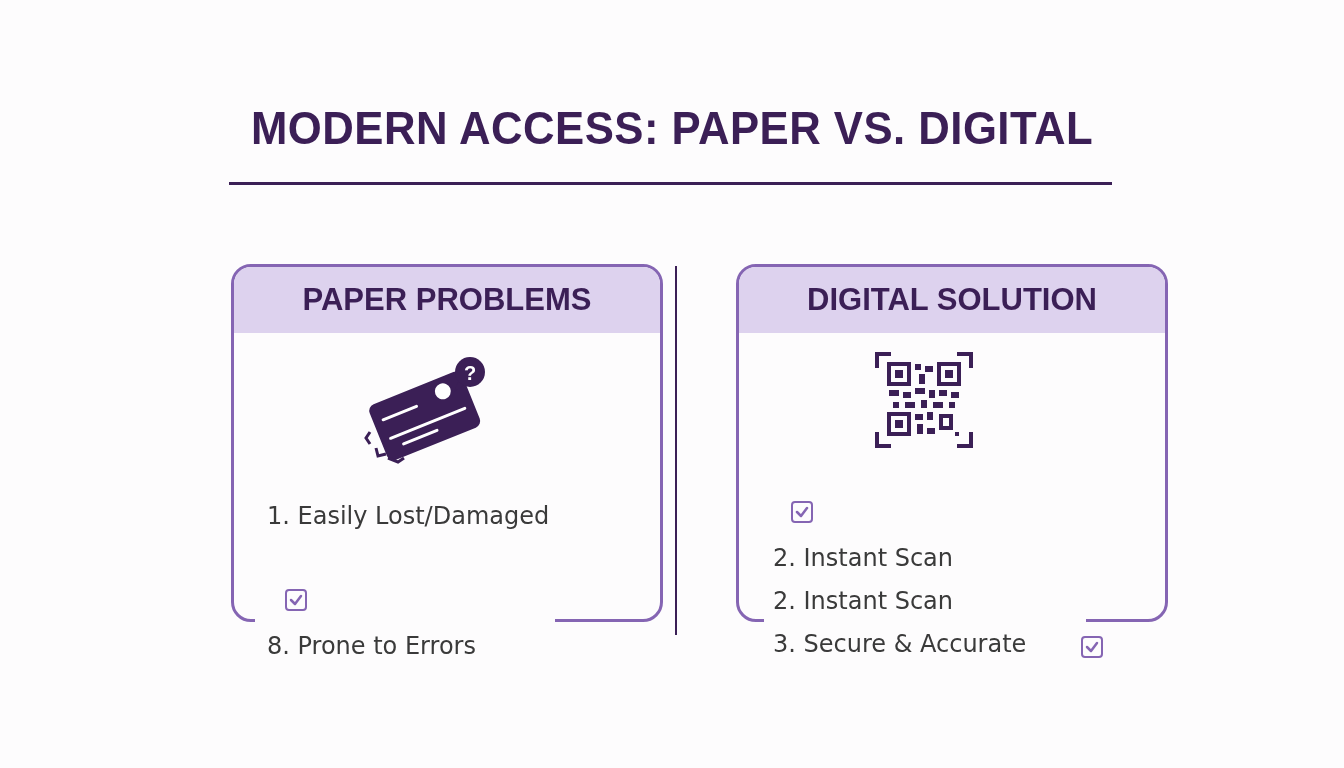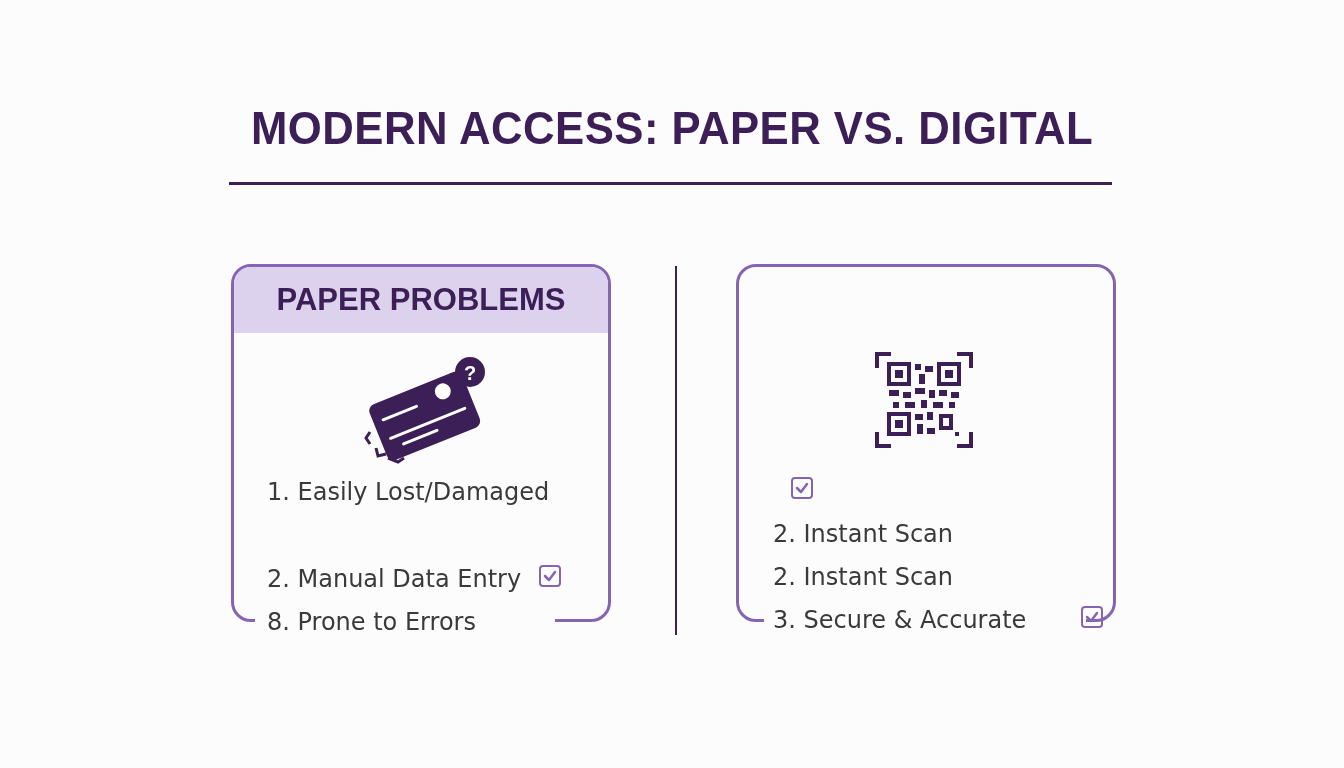--- a/index.html
+++ b/index.html
@@ -8,36 +8,36 @@
     font-family:"DejaVu Sans", sans-serif;
   }
   .title {
     position:absolute; left:0; width:1344px; top:100px; text-align:center;
     font-family:"Liberation Sans", sans-serif; font-weight:bold; font-size:47px;
     color:#3b1f56; letter-spacing:0.5px; transform:scaleX(0.93);
   }
   .rule { position:absolute; left:229px; top:182px; width:883px; height:3px; background:#3b1f56; }
   .divider { position:absolute; left:675px; top:266px; width:2px; height:369px; background:#3b1f56; }
 
-  .card { position:absolute; top:264px; width:380px; height:358px; }
+  .card { position:absolute; top:264px; width:432px; height:358px; }
   .card .frame {
     position:absolute; inset:0; border:3px solid #8565b3; border-radius:20px; box-sizing:border-box;
   }
   .card .head {
     position:absolute; left:3px; right:3px; top:3px; height:66px; background:#ddd2ee;
     border-radius:17px 17px 0 0; display:flex; align-items:center; justify-content:center;
     font-family:"Liberation Sans", sans-serif; font-weight:bold; font-size:31px; color:#3b1f56;
   }
   .gapmask { position:absolute; height:8px; background:#fdfcfd; bottom:-4px; }
   #left-card { left:231px; }
   #right-card { left:736px; }
 
   .icon { position:absolute; }
   .list { position:absolute; font-family:"DejaVu Sans", sans-serif; font-size:24px; color:#3a3a3a; }
-  .item { position:absolute; white-space:nowrap; display:flex; align-items:flex-start; }
+  .item { position:absolute; white-space:nowrap; display:flex; align-items:flex-end;margin-top:24px; }
   .check {
     display:inline-block; width:22px; height:22px; border:2.5px solid #8565b3; border-radius:4px;
     margin-left:18px; position:relative; box-sizing:border-box;
   }
   .check svg { position:absolute; left:1px; top:1px; }
 </style>
 </head>
 <body>
 
 <div class="title">MODERN ACCESS: PAPER VS. DIGITAL</div>
@@ -67,35 +67,35 @@
     <path d="M18 98 l2 8 l8 -2" stroke="#3b1f56" stroke-width="3" fill="none"></path>
     <path d="M30 108 l10 4 l6 -4" stroke="#3b1f56" stroke-width="3" fill="none"></path>
   </svg>
 </div>
 
 <div class="list">
   <div class="item" style="left:267px; top:478px;">
     <span>1. Easily Lost/Damaged</span>
   </div>
   <div class="item" style="left:267px; top:565px;">
-    <span>2. Manual Data Entry</span>
     <span class="check">
       <svg width="16" height="16" viewBox="0 0 16 16">
           <path d="M3 8 L7 12 L13 4" stroke="#8565b3" stroke-width="2.5" fill="none" stroke-linecap="round" stroke-linejoin="round"></path>
         </svg>
     </span>
   </div>
   <div class="item" style="left:267px; top:608px;">
     <span>8. Prone to Errors</span>
   </div>
 </div>
 
 <div class="card" id="right-card">
   <div class="frame"></div>
   <div class="gapmask" style="left:28px; width:322px;"></div>
+  <div class="head">DIGITAL SOLUTION</div>
 </div>
 
 <div class="icon" style="left:875px; top:352px;">
   <svg width="98" height="96" viewBox="0 0 98 96">
     <g stroke="#3b1f56" stroke-width="4" fill="none">
       <path d="M2 16 V2 H16"></path>
         <path d="M82 2 H96 V16"></path>
         <path d="M2 80 V94 H16"></path>
         <path d="M82 94 H96 V80"></path>
       <rect x="14" y="12" width="20" height="20"></rect>

